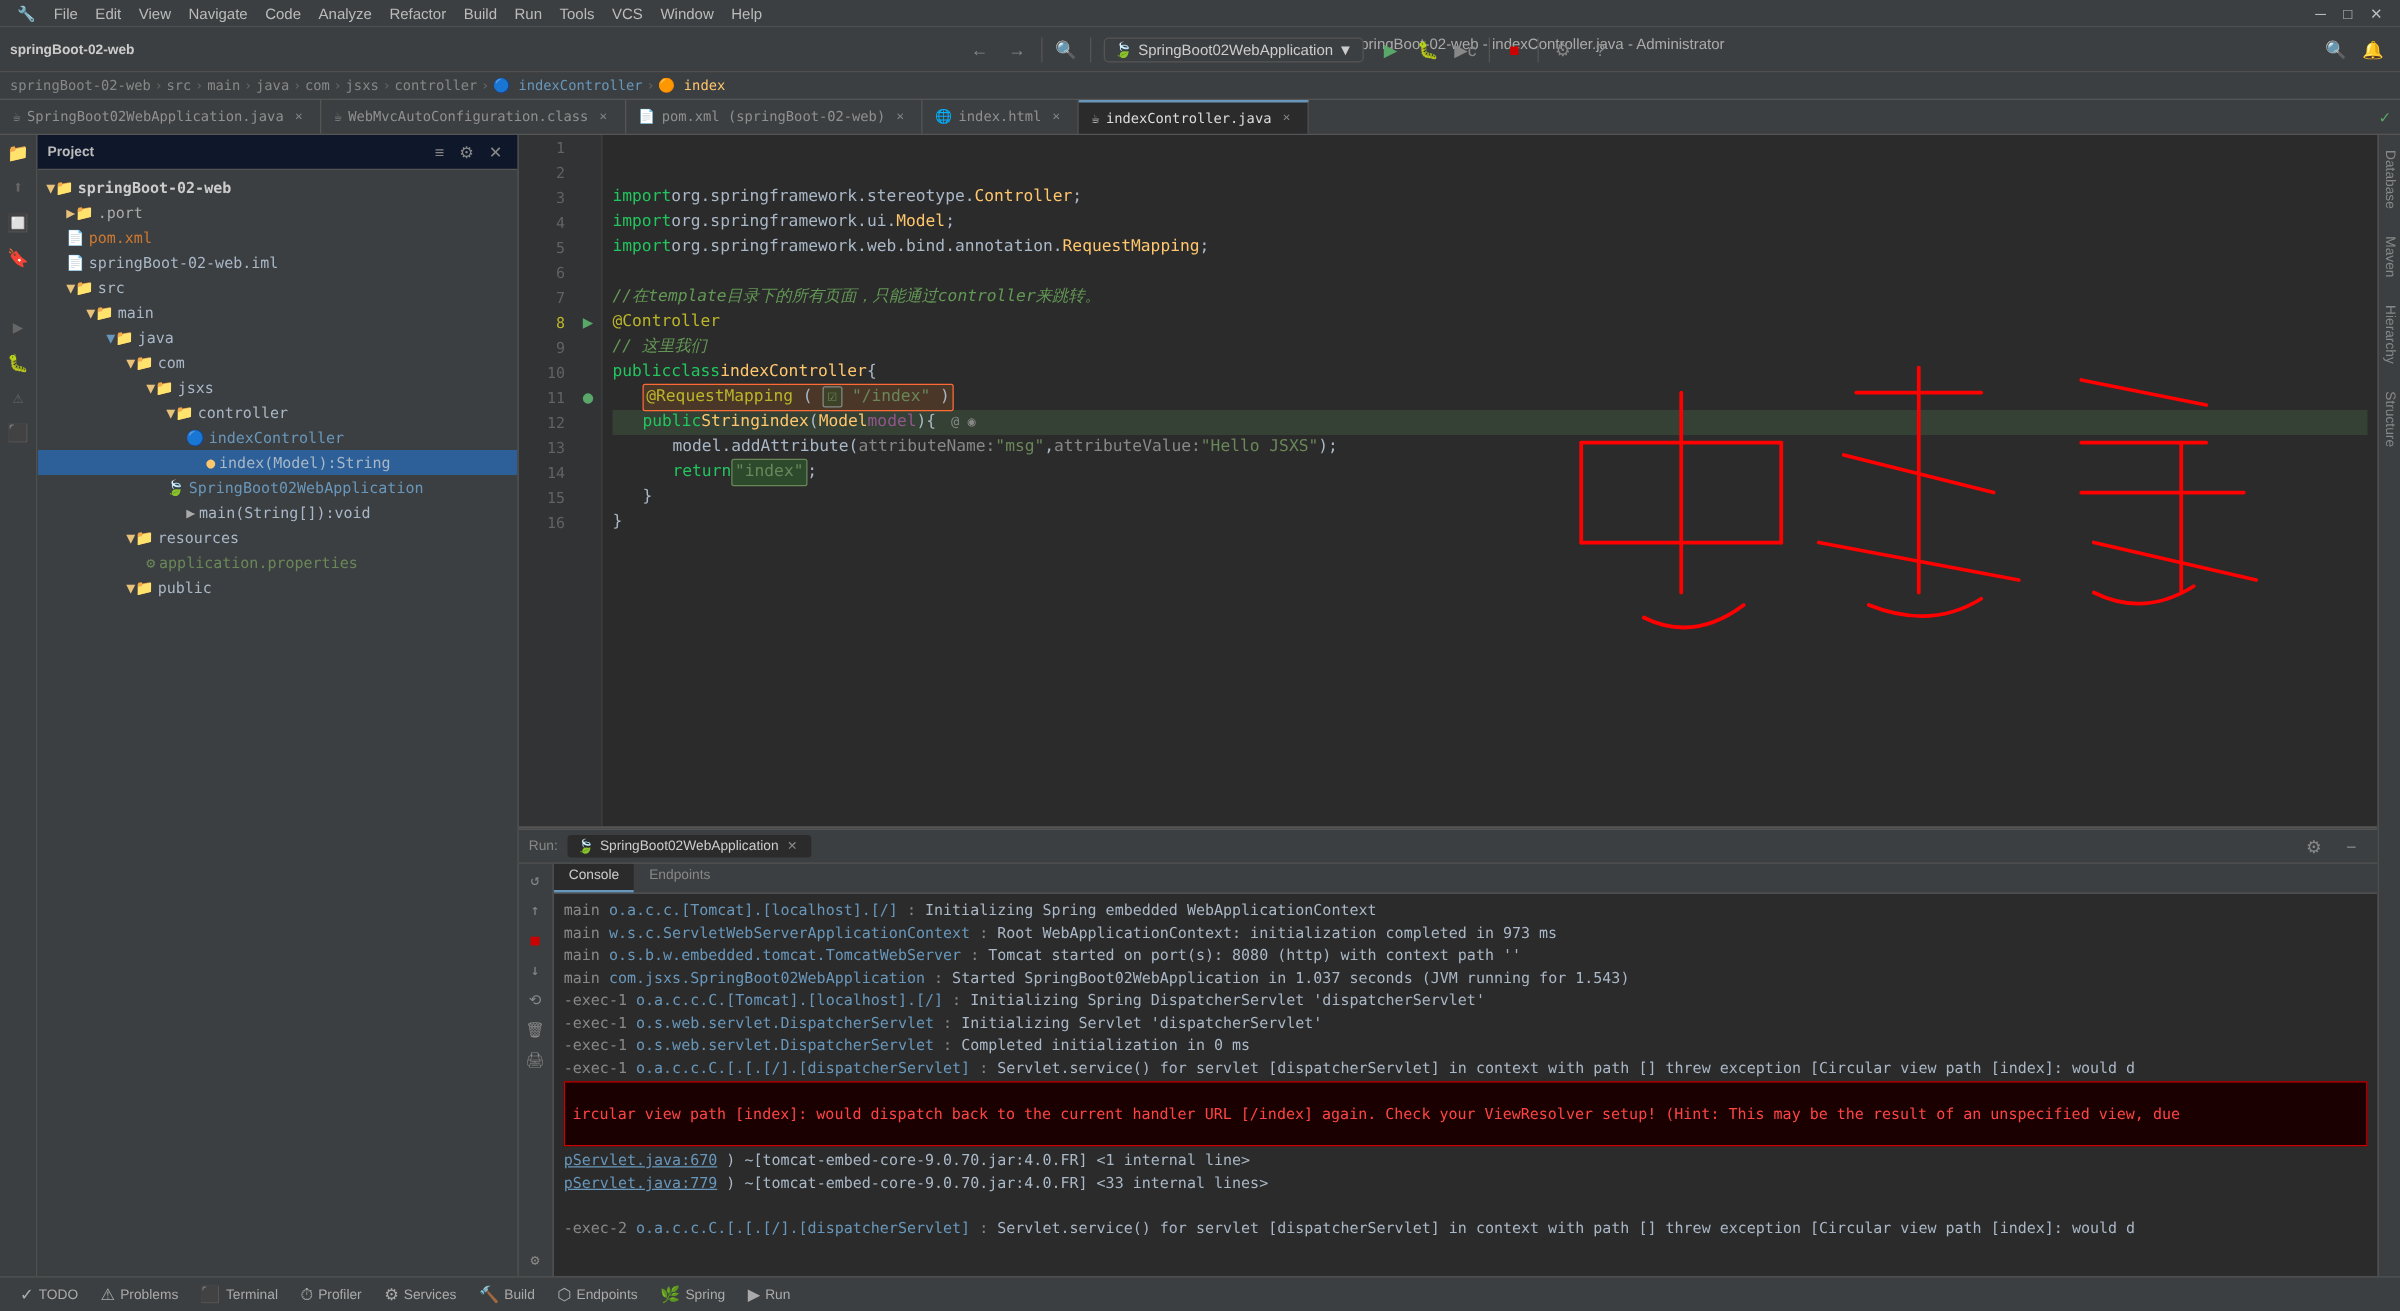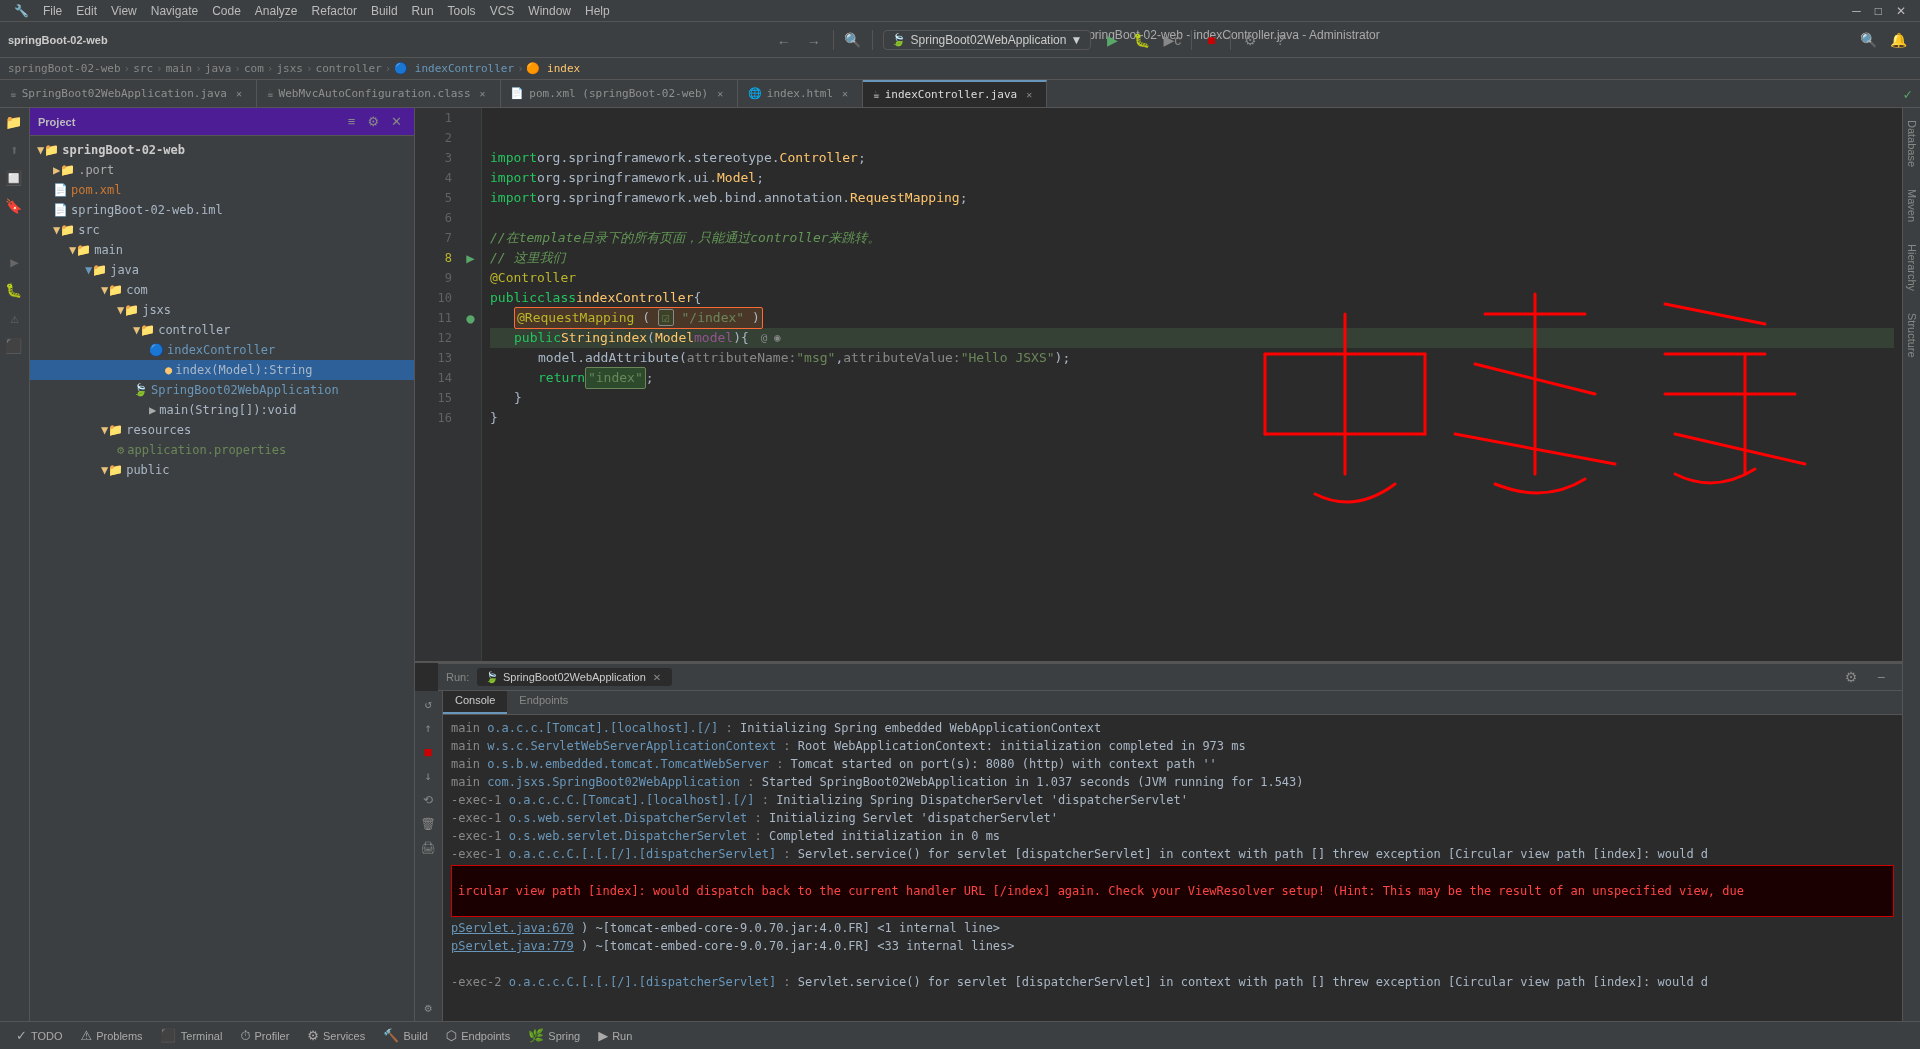--- a/index.html
+++ b/index.html
@@ -87,21 +87,21 @@
       border-right: 1px solid #555;
       display: flex;
       flex-direction: column;
       overflow: hidden;
     }
     .sidebar-header {
       display: flex;
       align-items: center;
       justify-content: space-between;
       padding: 4px 8px;
-      background: #4c1d95;
+      background: #0f172a;
       border-bottom: 1px solid #555;
       height: 28px;
     }
     .sidebar-title {
       font-size: 11px;
       font-weight: bold;
       color: #bbbbbb;
       font-family: 'Segoe UI', sans-serif;
     }
     .sidebar-actions {
@@ -212,21 +212,20 @@
     
     .run-bar {
       background: #3c3f41;
       height: 28px;
       display: flex;
       align-items: center;
       padding: 0 8px;
       border-top: 1px solid #555;
       border-bottom: 1px solid #555;
       gap: 8px;
-      margin-left: 23px;
     }
     .run-label {
       color: #888;
       font-size: 11px;
       font-family: 'Segoe UI', sans-serif;
     }
     .run-tab {
       display: flex;
       align-items: center;
       gap: 4px;
@@ -698,24 +697,24 @@
           <span class="kw">import </span>
           <span class="plain">org.springframework.web.bind.annotation.</span>
           <span class="cls">RequestMapping</span>
           <span class="plain">;</span>
         </div>
         <div class="code-line"></div>
         <div class="code-line">
           <span class="comment">//在template目录下的所有页面，只能通过controller来跳转。</span>
         </div>
         <div class="code-line">
+          <span class="ann">@Controller</span>
+        </div>
+        <div class="code-line">
           <span class="comment">// 这里我们</span>
-        </div>
-        <div class="code-line">
-          <span class="ann">@Controller</span>
         </div>
         <div class="code-line">
           <span class="kw">public </span>
           <span class="kw">class </span>
           <span class="cls">indexController </span>
           <span class="plain">{</span>
         </div>
         <div class="code-line">
           <span style="display:inline-block;width:24px;"></span>
           <span class="highlight-box">

